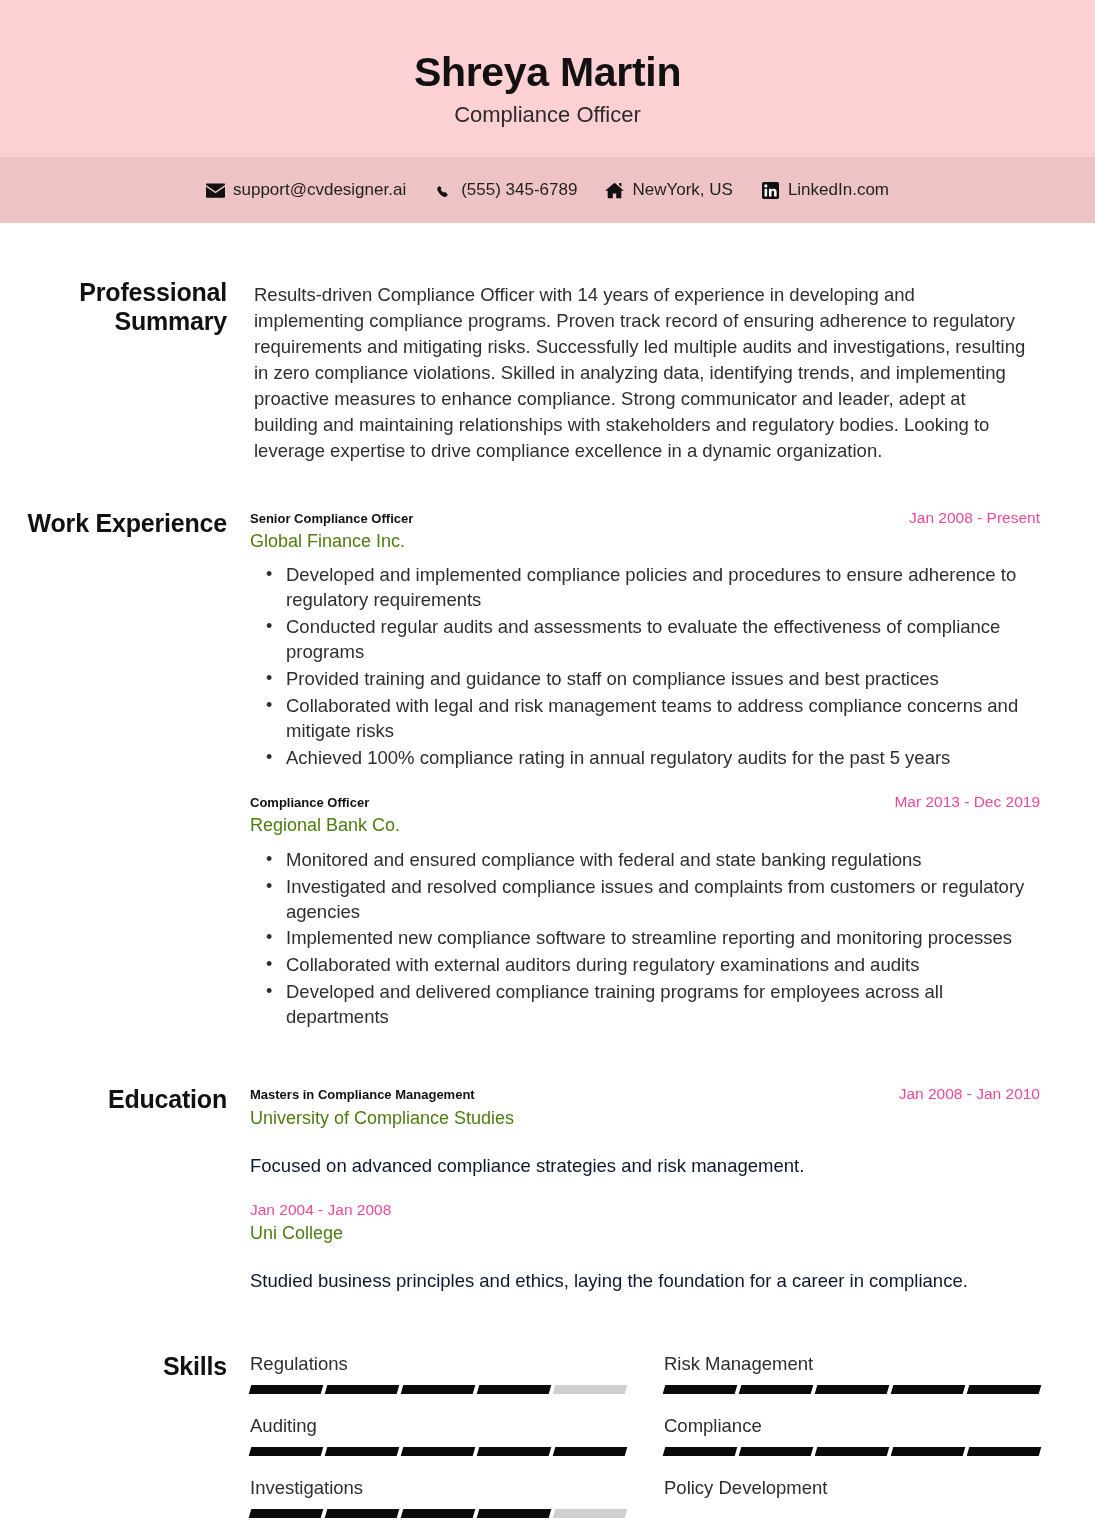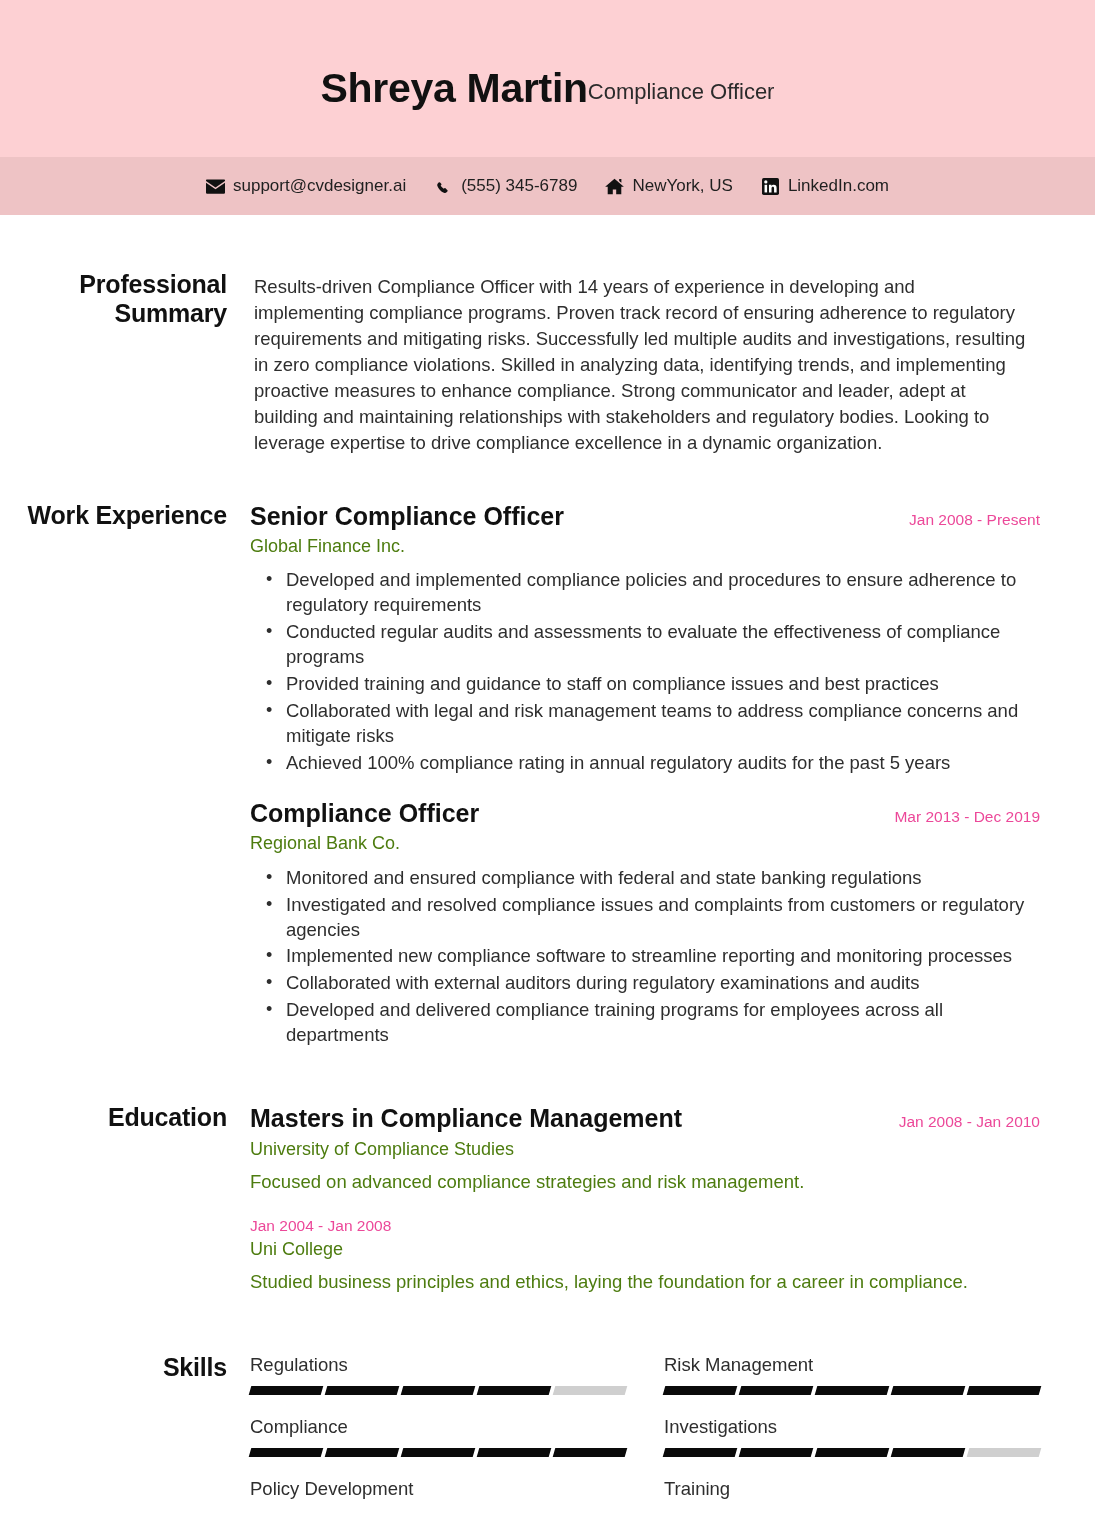--- a/index.html
+++ b/index.html
@@ -14,21 +14,21 @@
     color: #222222;
     overflow: hidden;
     position: relative;
   }
 
   
   .header-band {
     background: #FDD0D3;
     height: 157px;
     display: flex;
-    flex-direction: row;
+    flex-direction: column;
     align-items: center;
     justify-content: center;
     box-sizing: border-box;
     padding-top: 20px;
     text-align: right;
   }
   .full-name {
     font-size: 41px;
     font-weight: bold;
     letter-spacing: -0.3px;
@@ -39,21 +39,21 @@
   .job-title {
     font-size: 22px;
     font-weight: normal;
     color: #2b2b2b;
     margin-top: 8px;
     line-height: 1.1;
   }
 
   .contact-band {
     background: #EEC3C5;
-    height: 58px;
+    height: 66px;
     display: flex;
     align-items: center;
     justify-content: center;
     gap: 28px;
   }
   .contact-item {
     display: flex;
     align-items: center;
     gap: 8px;
     font-size: 17px;
@@ -112,41 +112,41 @@
   #section-work { margin-top: 40px; }
   .entry { margin-bottom: 8px; }
   .entry + .entry { margin-top: 22px; }
   .entry-head {
     display: flex;
     justify-content: space-between;
     align-items: baseline;
     gap: 14px;
   }
   .entry-title {
-    font-size: 25px;
+    font-size: 13px;
     font-weight: bold;
     color: #111111;
     line-height: 1.25;
   }
   .entry-dates {
     font-size: 15.5px;
     color: #ec4899;
     white-space: nowrap;
     flex: 0 0 auto;
   }
   .entry-org {
     font-size: 18px;
     color: #4d7c0f;
     margin-top: 3px;
     line-height: 1.3;
   }
   .entry-desc {
     font-size: 18.5px;
-    color: #4d7c0f;
-    margin-top: 8px;
+    color: #0f172a;
+    margin-top: 23px;
     line-height: 1.4;
   }
   ul.bullets {
     margin: 10px 0 0 0;
     padding-left: 36px;
     list-style: none;
   }
   ul.bullets li {
     font-size: 18.5px;
     line-height: 1.35;
@@ -333,20 +333,30 @@
             <div class="skill-name">Risk Management</div>
             <div class="skill-bars">
               <div class="skill-seg filled"></div>
               <div class="skill-seg filled"></div>
               <div class="skill-seg filled"></div>
               <div class="skill-seg filled"></div>
               <div class="skill-seg filled"></div>
             </div>
           </div>
           <div class="skill-item">
+            <div class="skill-name">Auditing</div>
+            <div class="skill-bars">
+              <div class="skill-seg filled"></div>
+              <div class="skill-seg filled"></div>
+              <div class="skill-seg filled"></div>
+              <div class="skill-seg filled"></div>
+              <div class="skill-seg filled"></div>
+            </div>
+          </div>
+          <div class="skill-item">
             <div class="skill-name">Compliance</div>
             <div class="skill-bars">
               <div class="skill-seg filled"></div>
               <div class="skill-seg filled"></div>
               <div class="skill-seg filled"></div>
               <div class="skill-seg filled"></div>
               <div class="skill-seg filled"></div>
             </div>
           </div>
           <div class="skill-item">

